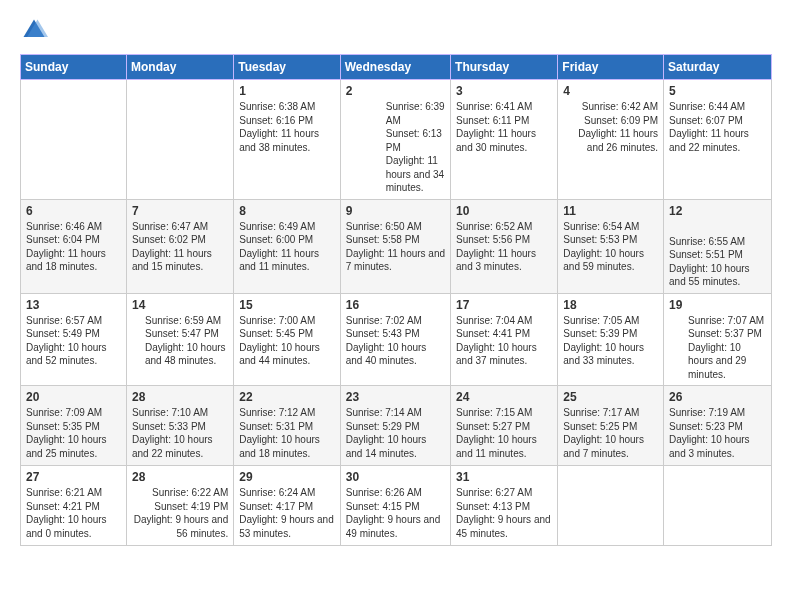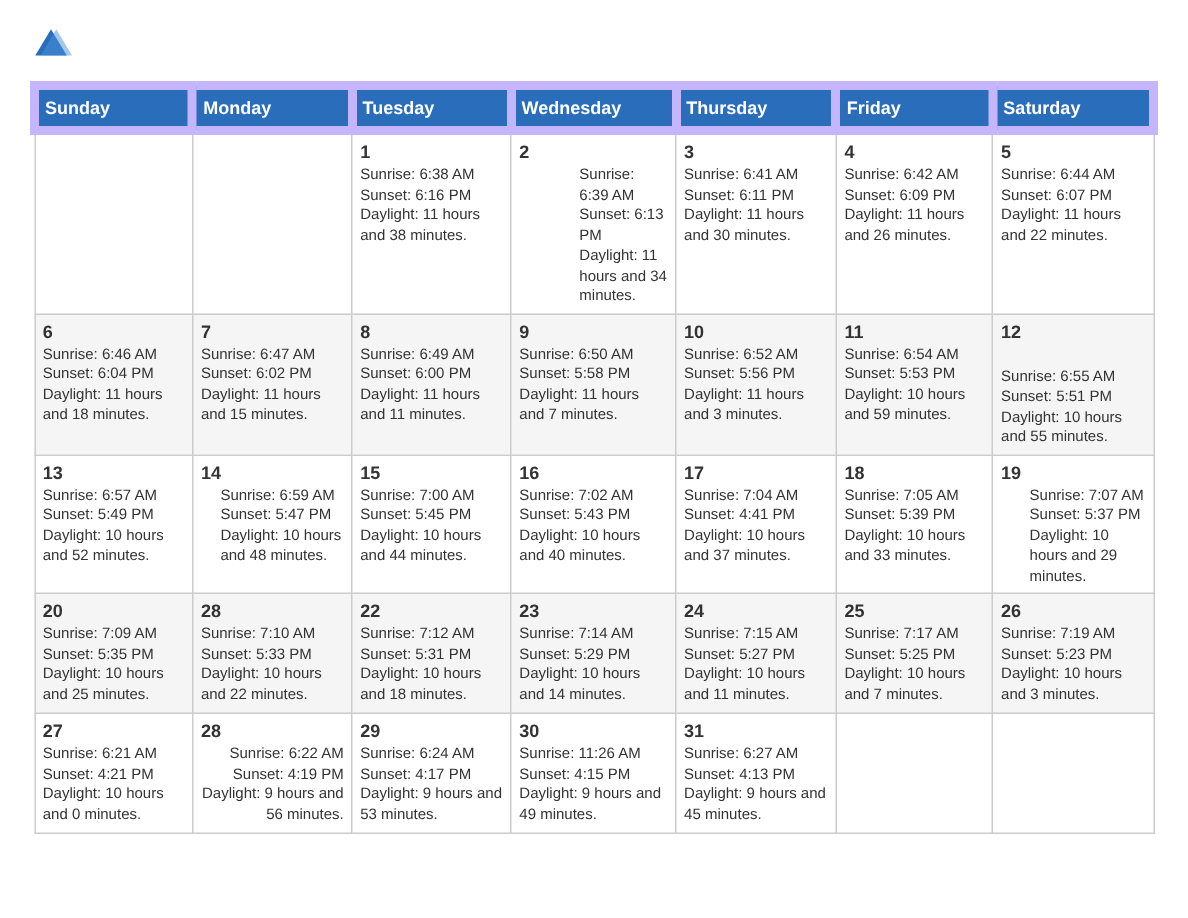--- a/index.html
+++ b/index.html
@@ -65,21 +65,21 @@
       border-collapse: collapse;
       font-size: 10px;
     }
     .calendar th {
       background: #2a6ebb;
       color: #fff;
       padding: 5px 4px;
       text-align: left;
       font-size: 12px;
       font-weight: bold;
-      border: 6px solid #c4b5fd;
+      border: 1px solid #c4b5fd;
     }
     .calendar td {
       border: 1px solid #ccc;
       padding: 4px 5px;
       vertical-align: top;
       width: 113px;
       height: 80px;
       background: #fff;
     }
     .calendar tr:nth-child(even) td {
@@ -151,21 +151,21 @@
 Daylight: 11 hours and 34 minutes.</div>
           </td>
           <td>
             <span class="day-num">3</span>
             <div class="day-info" style="white-space: pre-line;">Sunrise: 6:41 AM
 Sunset: 6:11 PM
 Daylight: 11 hours and 30 minutes.</div>
           </td>
           <td>
             <span class="day-num">4</span>
-            <div class="day-info" style="white-space: pre-line;">Sunrise: 6:42 AM
+            <div class="day-info" style="white-space: pre-line; text-align: right;">Sunrise: 6:42 AM
 Sunset: 6:09 PM
 Daylight: 11 hours and 26 minutes.</div>
           </td>
           <td>
             <span class="day-num">5</span>
             <div class="day-info" style="white-space: pre-line;">Sunrise: 6:44 AM
 Sunset: 6:07 PM
 Daylight: 11 hours and 22 minutes.</div>
           </td>
         </tr>
@@ -315,21 +315,21 @@
 Daylight: 9 hours and 56 minutes.</div>
           </td>
           <td>
             <span class="day-num">29</span>
             <div class="day-info" style="white-space: pre-line;">Sunrise: 6:24 AM
 Sunset: 4:17 PM
 Daylight: 9 hours and 53 minutes.</div>
           </td>
           <td>
             <span class="day-num">30</span>
-            <div class="day-info" style="white-space: pre-line;">Sunrise: 11:26 AM
+            <div class="day-info" style="white-space: pre-line;">Sunrise: 6:26 AM
 Sunset: 4:15 PM
 Daylight: 9 hours and 49 minutes.</div>
           </td>
           <td>
             <span class="day-num">31</span>
             <div class="day-info" style="white-space: pre-line;">Sunrise: 6:27 AM
 Sunset: 4:13 PM
 Daylight: 9 hours and 45 minutes.</div>
           </td>
           <td class="empty-cell"></td>

